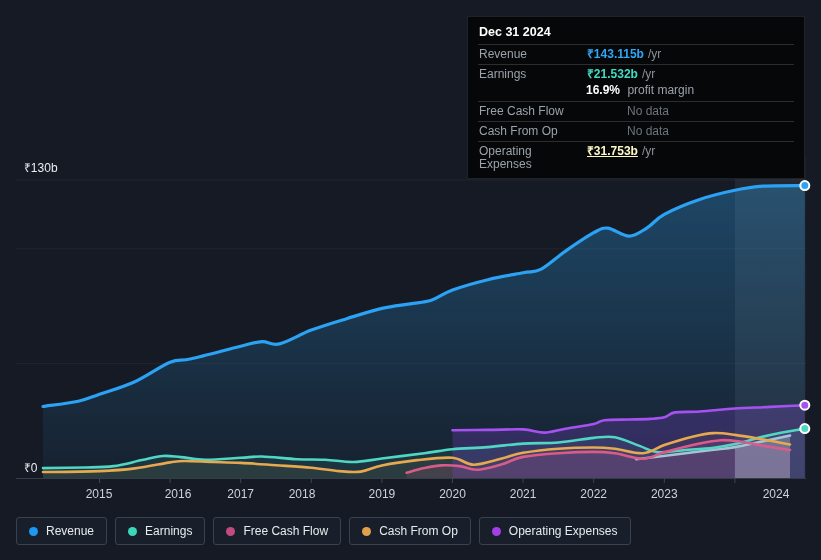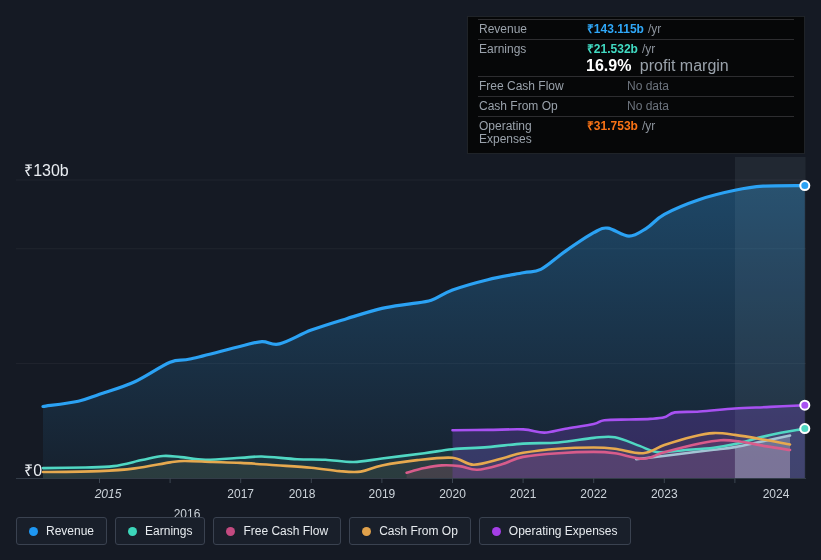--- a/index.html
+++ b/index.html
@@ -1,37 +1,37 @@
 <!DOCTYPE html>
 <html><head>
 <meta charset="utf-8">
 <style>
   html,body{margin:0;padding:0;background:#10141c;}
   .stage{position:relative;width:821px;height:560px;background:#151a24;overflow:hidden;
          font-family:"Liberation Sans",sans-serif;}
   .chart-svg{position:absolute;left:0;top:0;}
-  .ylab{position:absolute;color:#e9edf2;font-size:16px;}
+  .ylab{position:absolute;color:#e9edf2;font-size:12px;}
   .ylab-top{left:24px;top:159px;}
   .ylab-zero{left:24px;top:459px;}
   .x-tick{position:absolute;top:487px;width:56px;margin-left:-28px;text-align:center;
           color:#ccd3da;font-size:12px;}
   
   .tooltip{position:absolute;left:467px;top:16px;width:338px;box-sizing:border-box;
            background:#060708;border:1px solid #1f2328;padding:2px 10px 4px;}
   .tt-title{padding:6px 1px 5px;font-weight:bold;color:#ffffff;font-size:12.5px;}
   .tt-sect{border-top:1px solid #2d2d30;}
   .tt-row{display:flex;align-items:baseline;padding:3px 1px;font-size:12px;line-height:13px;}
   .tt-label{width:108px;flex:none;color:#9aa2ab;}
   .tt-value{font-weight:bold;}
   .v-rev{color:#2fa7f7;}
   .v-earn{color:#41dbc3;}
-  .v-opex{color:#f97316;}
+  .v-opex{color:#fef9c3;text-decoration:underline;}
   .unit{color:#8b929b;margin-left:4px;font-weight:normal;}
   .no-data{color:#6d747e;font-weight:normal;margin-left:40px;}
-  .tt-sub{padding:0 1px 4px 108px;font-size:16px;line-height:13px;}
+  .tt-sub{padding:0 1px 4px 108px;font-size:12px;line-height:13px;}
   .tt-sub .pct{color:#ffffff;font-weight:bold;}
   .tt-sub .pct-label{color:#9aa2ab;margin-left:4px;}
   
   .legend{position:absolute;left:16px;top:517px;display:flex;gap:8px;}
   .chip{display:flex;align-items:center;gap:8px;padding:6px 12px;background:#191f2a;
         border:1px solid #3a4250;border-radius:3px;font-size:12px;color:#e7ebef;cursor:pointer;}
   .dot{width:9px;height:9px;border-radius:50%;flex:none;}
 </style>
 </head>
 <body>
@@ -73,33 +73,34 @@
       <line x1="664.3" x2="664.3" y1="478" y2="483" stroke="#3c4551" stroke-width="1"></line>
       <line x1="734.9" x2="734.9" y1="478" y2="483" stroke="#3c4551" stroke-width="1"></line>
       <circle cx="804.8" cy="185.6" r="4.5" fill="#2ba2f4" stroke="#ffffff" stroke-width="2"></circle>
       <circle cx="804.8" cy="428.6" r="4.5" fill="#50d7c3" stroke="#ffffff" stroke-width="2"></circle>
       <circle cx="804.8" cy="405.2" r="4.5" fill="#a851f2" stroke="#ffffff" stroke-width="2"></circle>
     </svg>
 
   <div class="ylab ylab-top">₹130b</div>
   <div class="ylab ylab-zero">₹0</div>
   <div id="x-labels">
-      <div class="x-tick" style="left: 108px; font-style: italic;">2015</div>
-      <div class="x-tick" style="left: 187px; margin-top: 20px;">2016</div>
+      <div class="x-tick" style="left: 99px;">2015</div>
+      <div class="x-tick" style="left: 178px;">2016</div>
       <div class="x-tick" style="left: 240.7px;">2017</div>
       <div class="x-tick" style="left: 302px;">2018</div>
       <div class="x-tick" style="left: 381.9px;">2019</div>
       <div class="x-tick" style="left: 452.5px;">2020</div>
       <div class="x-tick" style="left: 523.1px;">2021</div>
       <div class="x-tick" style="left: 593.7px;">2022</div>
       <div class="x-tick" style="left: 664.3px;">2023</div>
       <div class="x-tick" style="left: 776px;">2024</div>
     </div>
 
   <div class="tooltip">
+    <div class="tt-title">Dec 31 2024</div>
 
     <div class="tt-sect">
       <div class="tt-row">
         <span class="tt-label">Revenue</span>
         <span class="tt-value v-rev">₹143.115b</span>
         <span class="unit">/yr</span>
       </div>
     </div>
 
     <div class="tt-sect">

